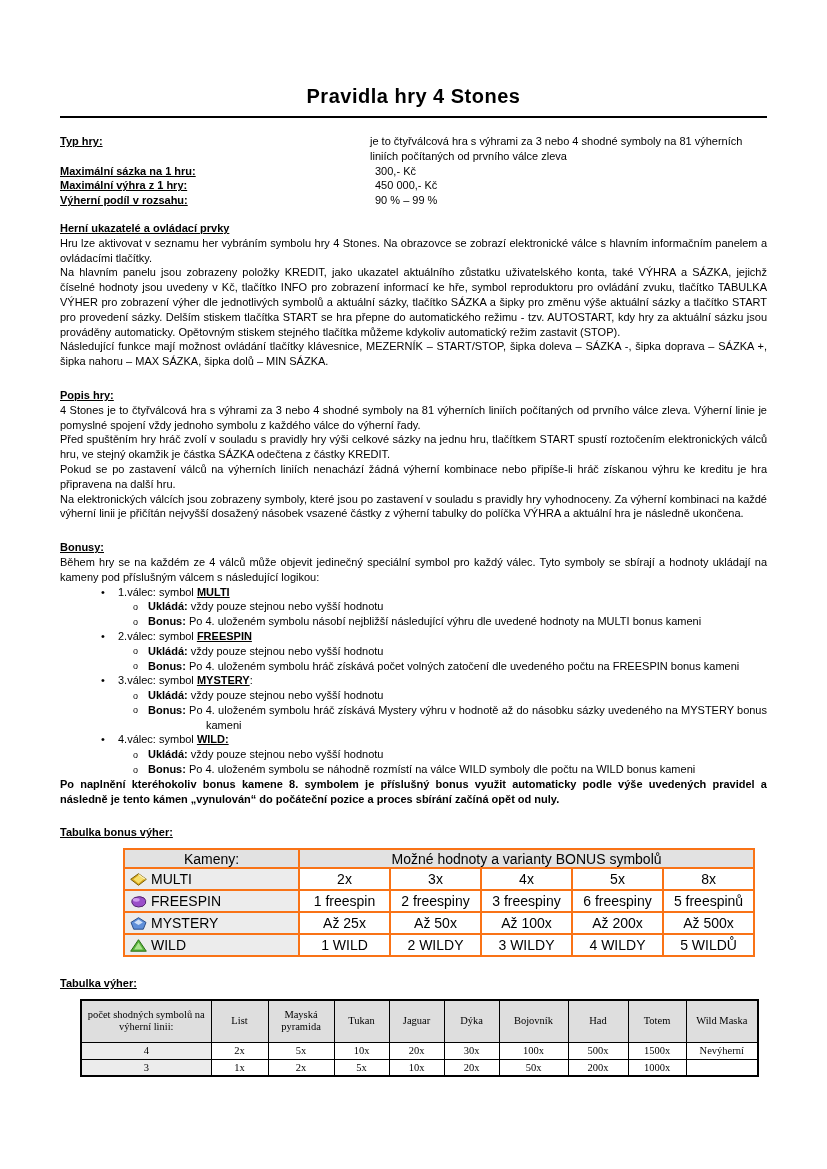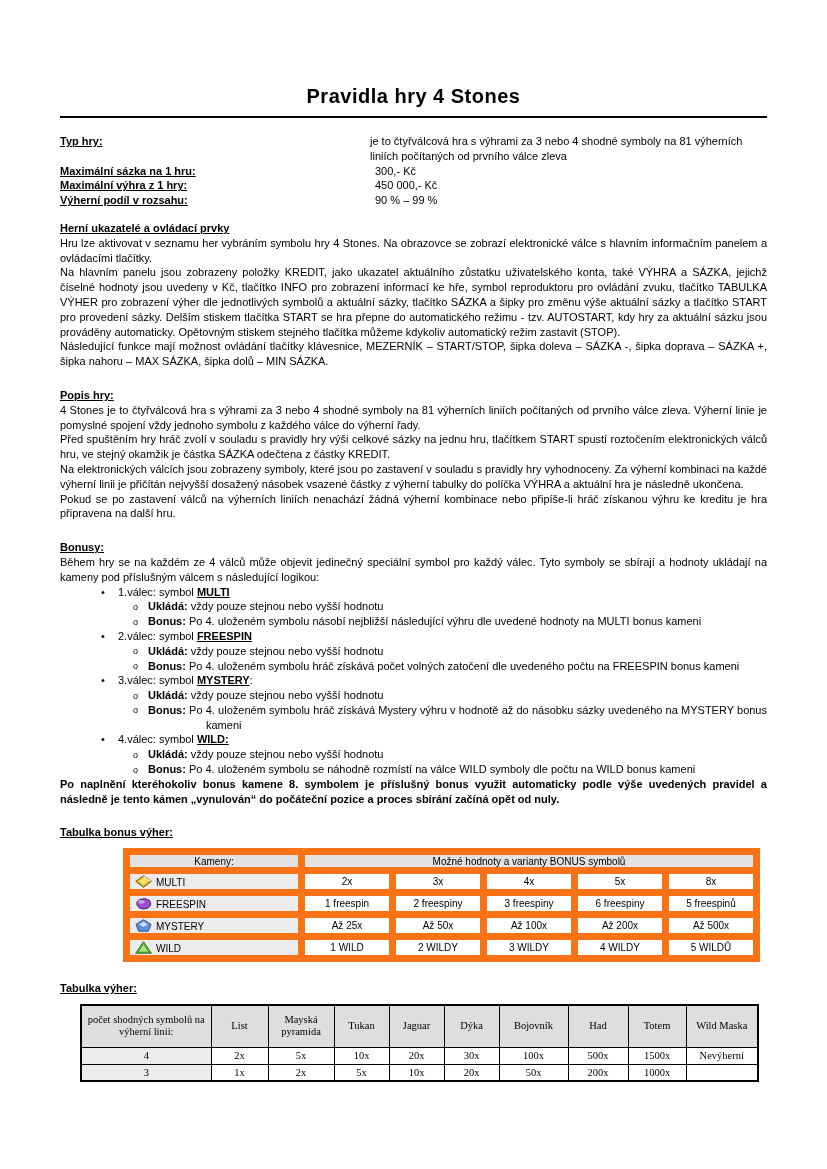--- a/index.html
+++ b/index.html
@@ -61,22 +61,22 @@
   .blbl { font-weight: 700; }
   .bonus-footer { font-weight: 700; text-align: justify; line-height: 14.8px; }
 
   table { border-collapse: collapse; table-layout: fixed; }
   .bonus-table {
     width: 630px;
     margin: 8px 0 0 63px;
     border: 2px solid #000;
   }
   .bonus-table td {
-    border: 7px solid #f97316;
-    font-size: 10px;
+    border: 2px solid #f97316;
+    font-size: 14px;
     text-align: center;
     padding: 0 3px;
     height: 22px;
   }
   .bonus-table .hdr-row td { height: 19px; background: #e2e2e2; }
   .bonus-table .stone-cell {
     background: #ececec;
     text-align: left;
     padding-left: 5px;
     white-space: nowrap;
@@ -122,22 +122,22 @@
     <div class="sec-heading">Herní ukazatelé a ovládací prvky</div>
     <div class="para">Hru lze aktivovat v seznamu her vybráním symbolu hry 4 Stones. Na obrazovce se zobrazí elektronické válce s hlavním informačním panelem a ovládacími tlačítky.</div>
     <div class="para">Na hlavním panelu jsou zobrazeny položky KREDIT, jako ukazatel aktuálního zůstatku uživatelského konta, také VÝHRA a SÁZKA, jejichž číselné hodnoty jsou uvedeny v Kč, tlačítko INFO pro zobrazení informací ke hře, symbol reproduktoru pro ovládání zvuku, tlačítko TABULKA VÝHER pro zobrazení výher dle jednotlivých symbolů a aktuální sázky, tlačítko SÁZKA a šipky pro změnu výše aktuální sázky a tlačítko START pro provedení sázky. Delším stiskem tlačítka START se hra přepne do automatického režimu - tzv. AUTOSTART, kdy hry za aktuální sázku jsou prováděny automaticky. Opětovným stiskem stejného tlačítka můžeme kdykoliv automatický režim zastavit (STOP).</div>
     <div class="para">Následující funkce mají možnost ovládání tlačítky klávesnice, MEZERNÍK – START/STOP, šipka doleva – SÁZKA -, šipka doprava – SÁZKA +, šipka nahoru – MAX SÁZKA, šipka dolů – MIN SÁZKA.</div>
   </div>
 
   <div class="sec sec-gap">
     <div class="sec-heading">Popis hry:</div>
     <div class="para">4 Stones je to čtyřválcová hra s výhrami za 3 nebo 4 shodné symboly na 81 výherních liniích počítaných od prvního válce zleva. Výherní linie je pomyslné spojení vždy jednoho symbolu z každého válce do výherní řady.</div>
     <div class="para">Před spuštěním hry hráč zvolí v souladu s pravidly hry výši celkové sázky na jednu hru, tlačítkem START spustí roztočením elektronických válců hru, ve stejný okamžik je částka SÁZKA odečtena z částky KREDIT.</div>
+    <div class="para">Pokud se po zastavení válců na výherních liniích nenachází žádná výherní kombinace nebo připíše-li hráč získanou výhru ke kreditu je hra připravena na další hru.</div>
     <div class="para">Na elektronických válcích jsou zobrazeny symboly, které jsou po zastavení v souladu s pravidly hry vyhodnoceny. Za výherní kombinaci na každé výherní linii je přičítán nejvyšší dosažený násobek vsazené částky z výherní tabulky do políčka VÝHRA a aktuální hra je následně ukončena.</div>
-    <div class="para">Pokud se po zastavení válců na výherních liniích nenachází žádná výherní kombinace nebo připíše-li hráč získanou výhru ke kreditu je hra připravena na další hru.</div>
   </div>
 
   <div class="sec sec-gap">
     <div class="sec-heading">Bonusy:</div>
     <div class="para">Během hry se na každém ze 4 válců může objevit jedinečný speciální symbol pro každý válec. Tyto symboly se sbírají a hodnoty ukládají na kameny pod příslušným válcem s následující logikou:</div>
 
     <div class="li1"><span>1.válec: symbol </span><span class="sym">MULTI</span><span></span></div>
     <div class="li2"><span class="blbl">Ukládá:</span><span> vždy pouze stejnou nebo vyšší hodnotu</span></div>
     <div class="li2"><span class="blbl">Bonus:</span><span> Po 4. uloženém symbolu násobí nejbližší následující výhru dle uvedené hodnoty na MULTI bonus kameni</span></div>
 

